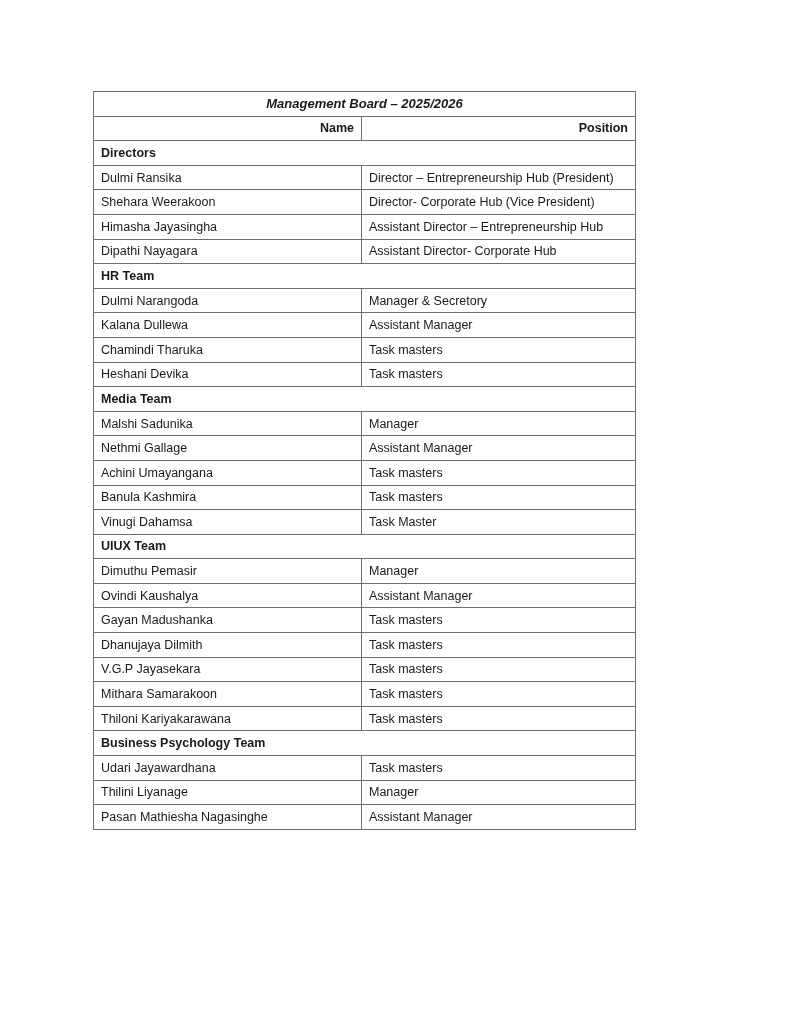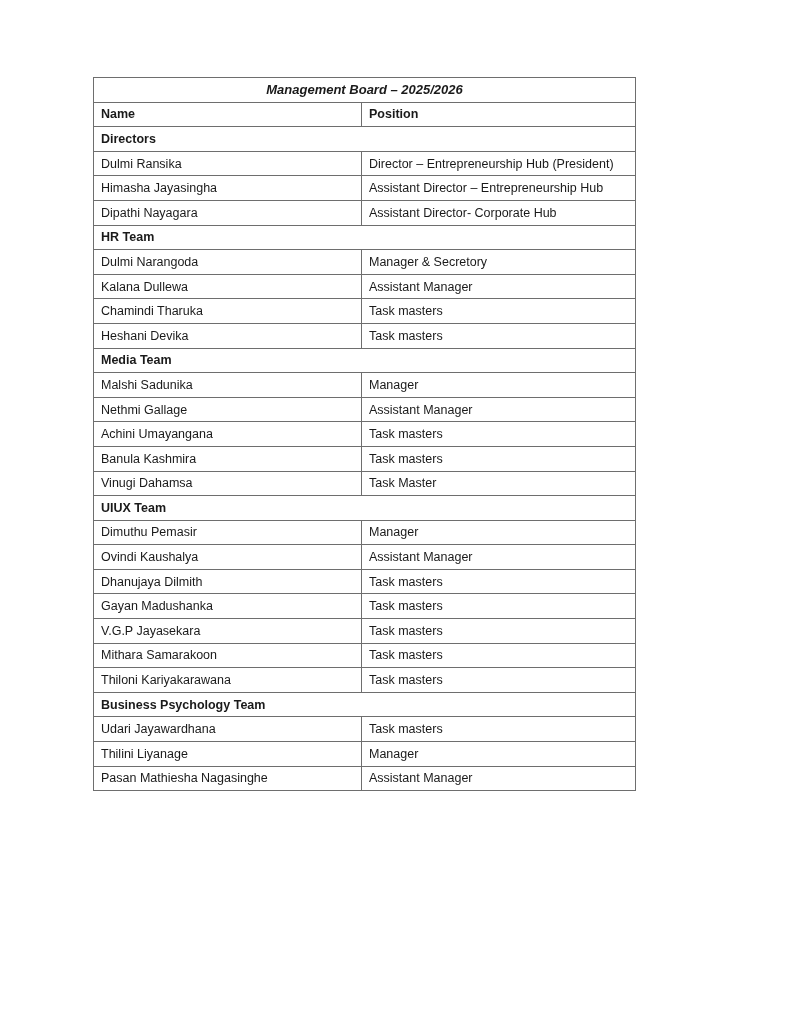--- a/index.html
+++ b/index.html
@@ -1,25 +1,25 @@
 <!DOCTYPE html>
 <html><head>
   <meta charset="utf-8">
   <style>
     html, body { margin: 0; padding: 0; background: #ffffff; }
     body { width: 791px; height: 1024px; position: relative; overflow: hidden;
            font-family: "Liberation Sans", sans-serif; color: #1a1a1a; }
-    table.board { position: absolute; left: 93px; top: 77px; width: 542px;
+    table.board { position: absolute; left: 93px; top: 91px; width: 542px;
                   border-collapse: collapse; font-size: 12.5px; table-layout: fixed; }
     table.board td, table.board th { border: 1px solid #6e6e6e; padding: 0 7px;
                   height: 24.6px; box-sizing: border-box; vertical-align: middle; }
     col.c1 { width: 268px; }
     col.c2 { width: 274px; }
     .title-cell { text-align: center; font-style: italic; font-weight: bold; font-size: 13px; height: 26px; }
-    .head-cell { text-align: left; font-weight: bold; height: 26px; }
+    .head-cell { text-align: right; font-weight: bold; height: 26px; }
     .section-cell { font-weight: bold; margin-left: 10px; }
     .thick-top td { border-top: 1.6px solid #333; }
   </style>
 </head>
 <body>
 
 <table class="board">
   <colgroup>
       <col class="c1">
       <col class="c2">
@@ -31,20 +31,24 @@
     <tr>
       <td class="head-cell">Name</td>
       <td class="head-cell">Position</td>
     </tr>
   <tr>
         <td colspan="2" class="section-cell">Directors</td>
       </tr>
       <tr>
         <td>Dulmi Ransika</td>
         <td>Director – Entrepreneurship Hub (President)</td>
+      </tr>
+      <tr>
+        <td>Shehara Weerakoon</td>
+        <td>Director- Corporate Hub (Vice President)</td>
       </tr>
       <tr>
         <td>Himasha Jayasingha</td>
         <td>Assistant  Director – Entrepreneurship Hub</td>
       </tr>
       <tr>
         <td>Dipathi Nayagara</td>
         <td>Assistant  Director- Corporate Hub</td>
       </tr>
       <tr>
@@ -94,25 +98,25 @@
       </tr>
       <tr>
         <td>Dimuthu Pemasir</td>
         <td>Manager</td>
       </tr>
       <tr>
         <td>Ovindi Kaushalya</td>
         <td>Assistant Manager</td>
       </tr>
       <tr>
-        <td>Dhanujaya Dilmith</td>
+        <td>Gayan Madushanka</td>
         <td>Task masters</td>
       </tr>
       <tr>
-        <td>Gayan Madushanka</td>
+        <td>Dhanujaya Dilmith</td>
         <td>Task masters</td>
       </tr>
       <tr>
         <td>V.G.P Jayasekara</td>
         <td>Task masters</td>
       </tr>
       <tr>
         <td>Mithara Samarakoon</td>
         <td>Task masters</td>
       </tr>

